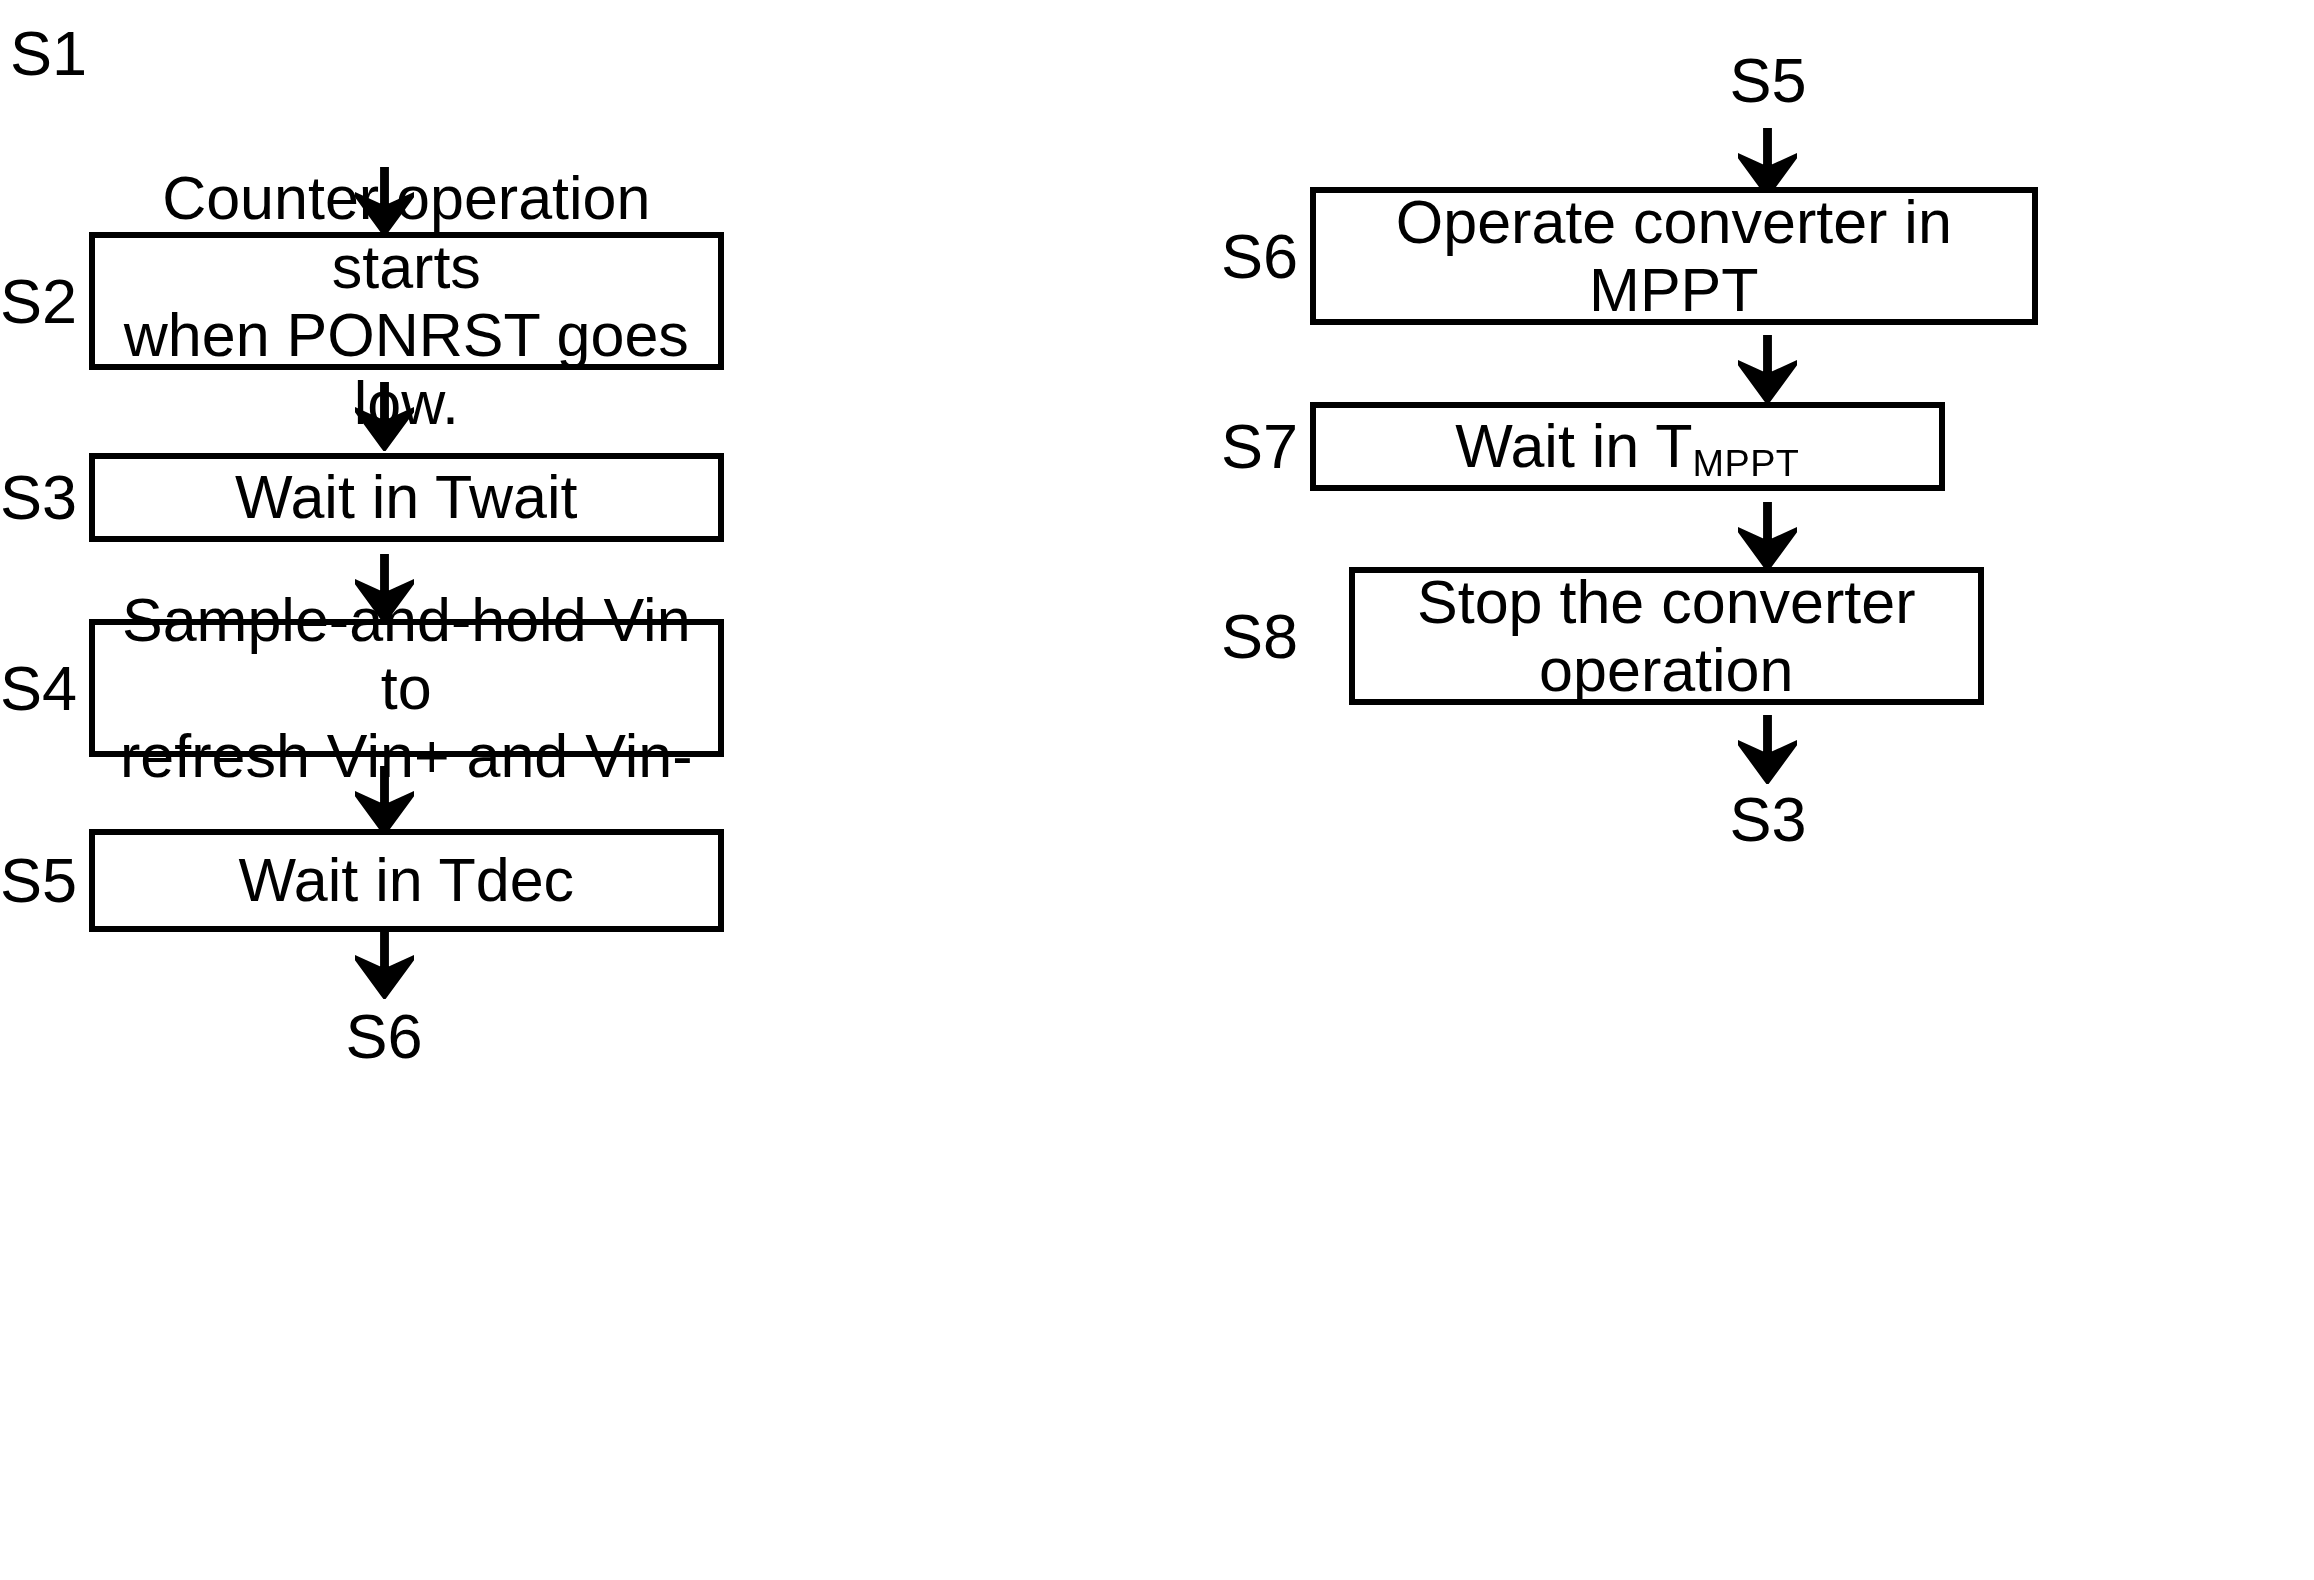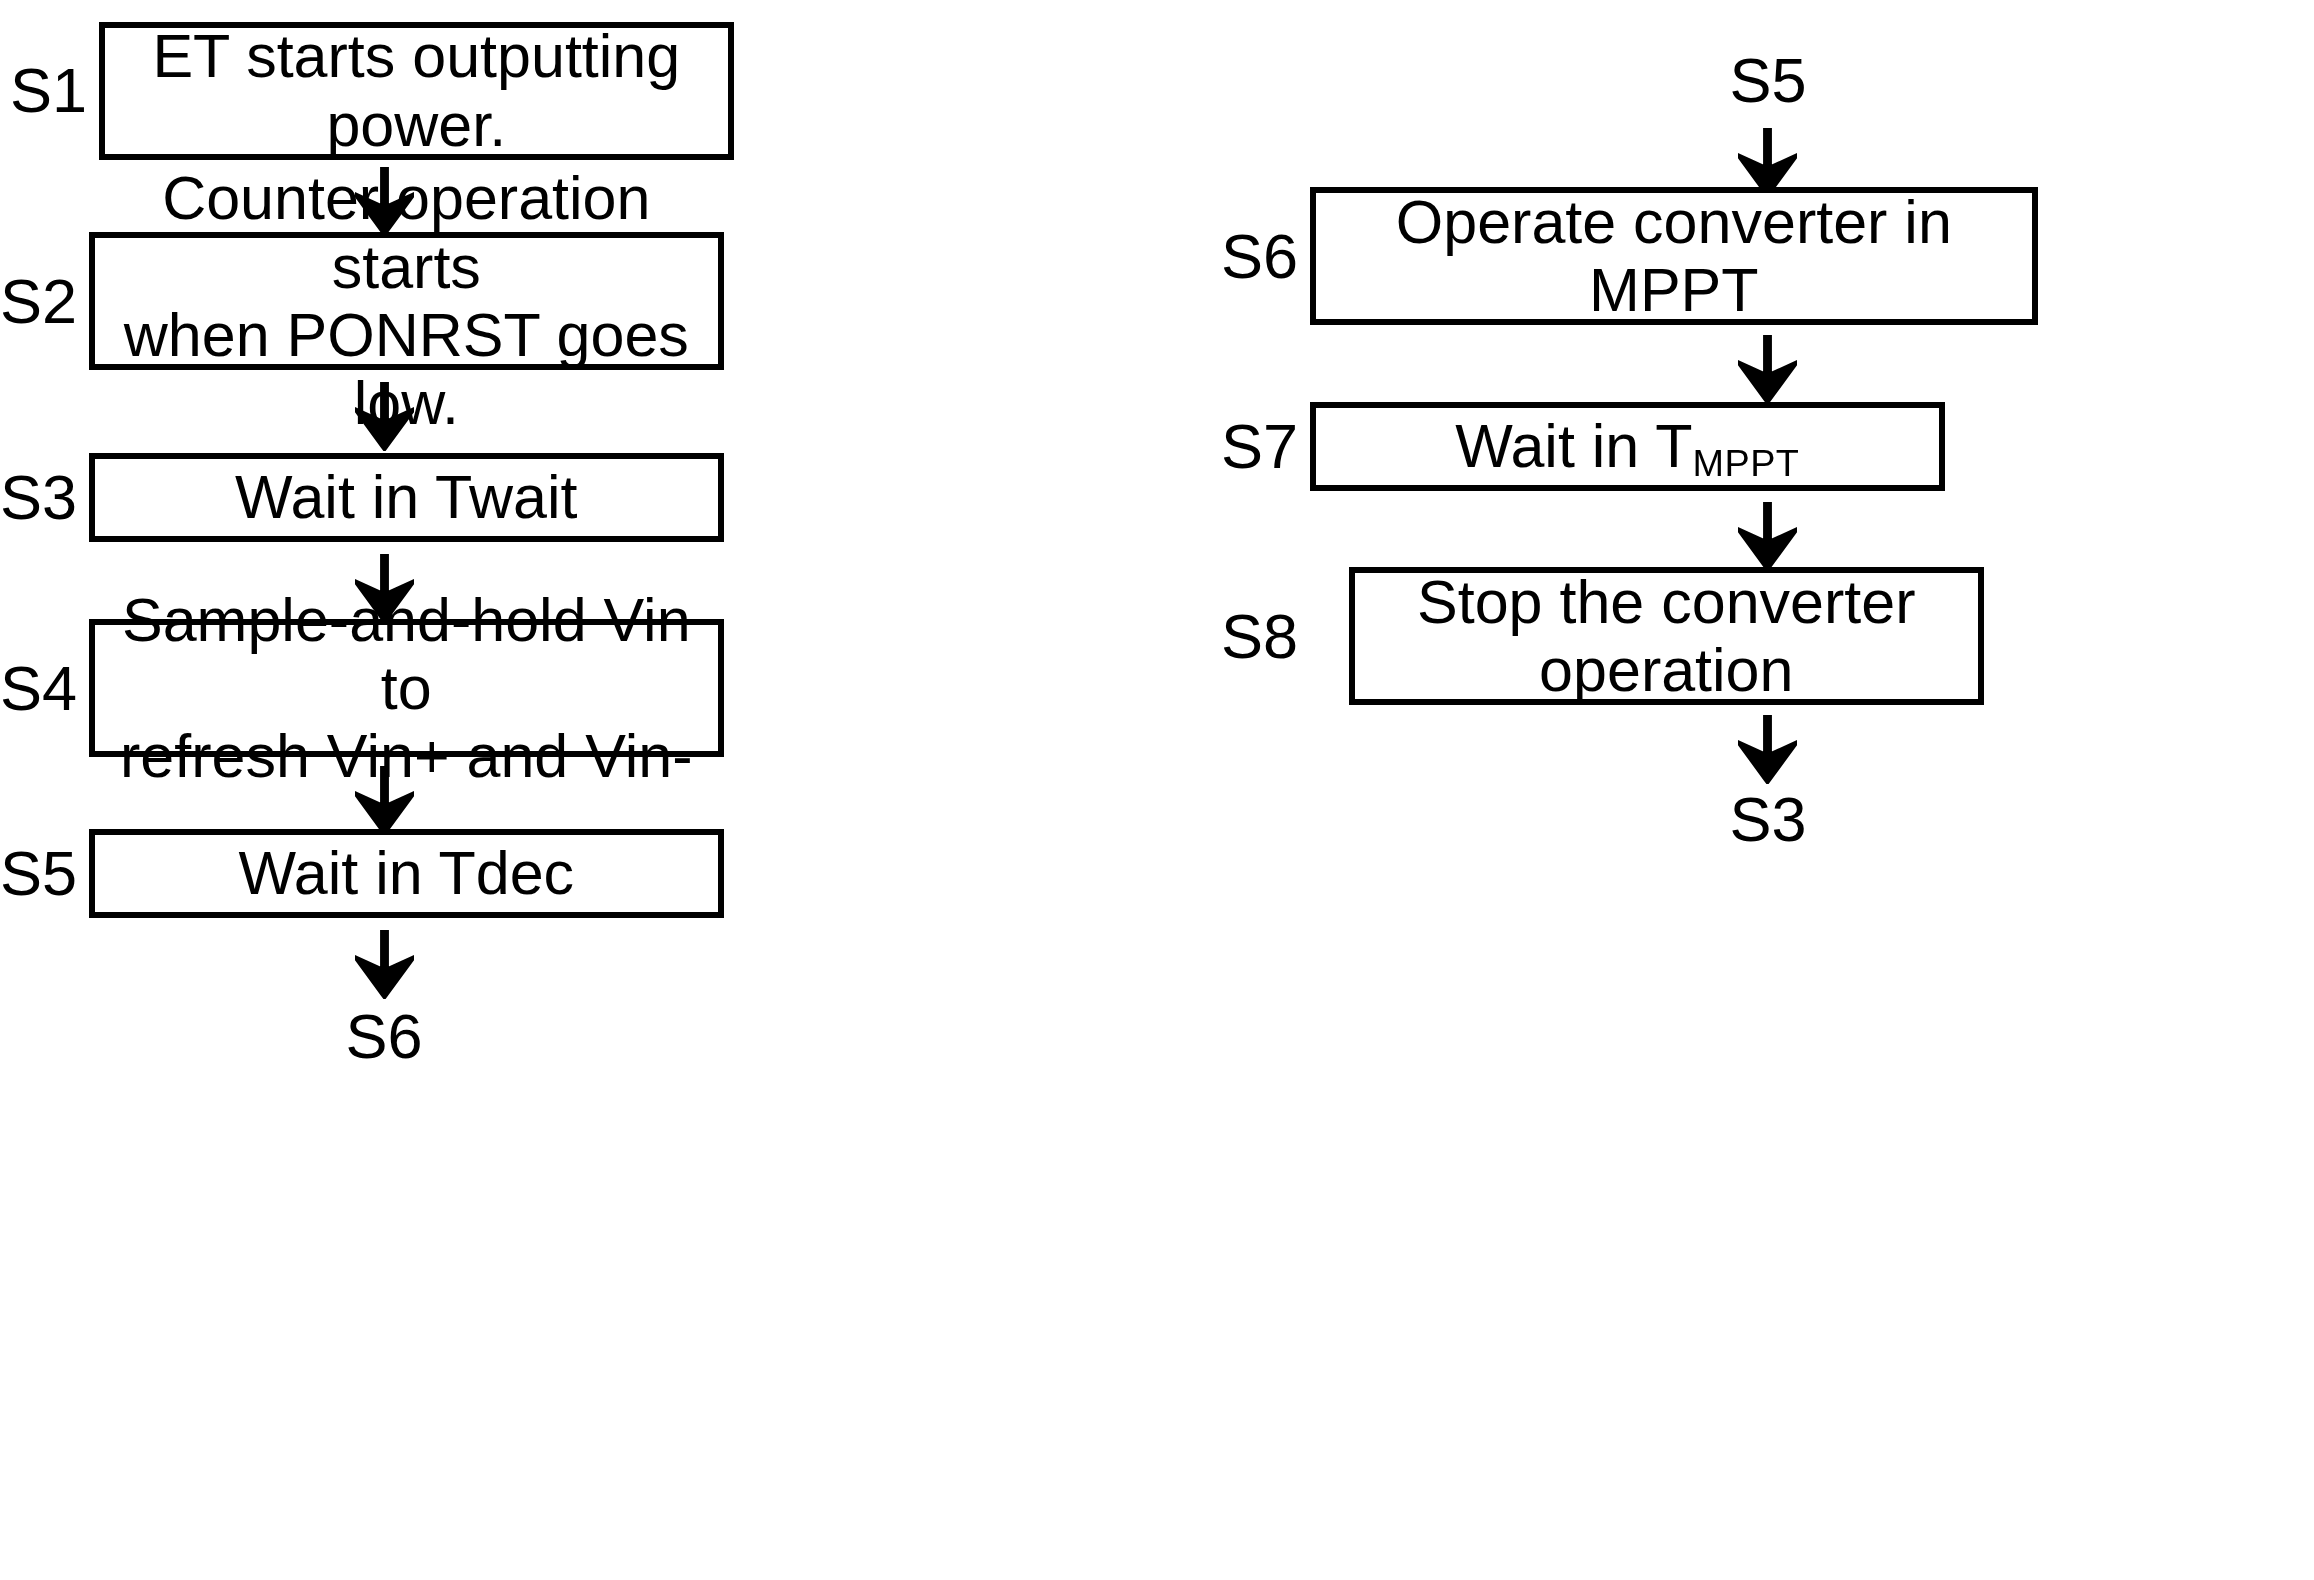--- a/index.html
+++ b/index.html
@@ -92,26 +92,20 @@
 </style>
 </head>
 <body>
 
 <div id="diagram">
 
   <div class="column" id="col-left">
 
     <div class="node-row" style="left:10px; top:21.7px;">
       <div class="step-label" style="width:77px;">S1</div>
-      <div class="node-box" style="width:635px; height:138px; margin-left:11.8px;">
-        <div class="node-text">
-          <span>ET starts outputting</span><br>
-          <span>power.</span>
-        </div>
-      </div>
     </div>
 
     <div class="arrow" style="left:355px; top:167px;">
       <svg width="59" height="69" viewBox="0 0 60 70" aria-hidden="true">
         <path d="M30 0 L30 46 M30 64 L8 34 L30 44 L52 34 Z" fill="#000" stroke="#000" stroke-width="9" stroke-linejoin="miter"></path>
       </svg>
     </div>
 
     <div class="node-row" style="left:0px; top:232px;">
       <div class="step-label" style="width:77px;">S2</div>
@@ -155,21 +149,21 @@
     </div>
 
     <div class="arrow" style="left:355px; top:766px;">
       <svg width="59" height="69" viewBox="0 0 60 70" aria-hidden="true">
         <path d="M30 0 L30 46 M30 64 L8 34 L30 44 L52 34 Z" fill="#000" stroke="#000" stroke-width="9" stroke-linejoin="miter"></path>
       </svg>
     </div>
 
     <div class="node-row" style="left:0px; top:829px;">
       <div class="step-label" style="width:77px;">S5</div>
-      <div class="node-box" style="width:635px; height:89px; margin-left:11.8px;">
+      <div class="node-box" style="width:635px; height:103px; margin-left:11.8px;">
         <div class="node-text">
           <span>Wait in Tdec</span>
         </div>
       </div>
     </div>
 
     <div class="arrow" style="left:355px; top:930px;">
       <svg width="59" height="69" viewBox="0 0 60 70" aria-hidden="true">
         <path d="M30 0 L30 46 M30 64 L8 34 L30 44 L52 34 Z" fill="#000" stroke="#000" stroke-width="9" stroke-linejoin="miter"></path>
       </svg>

